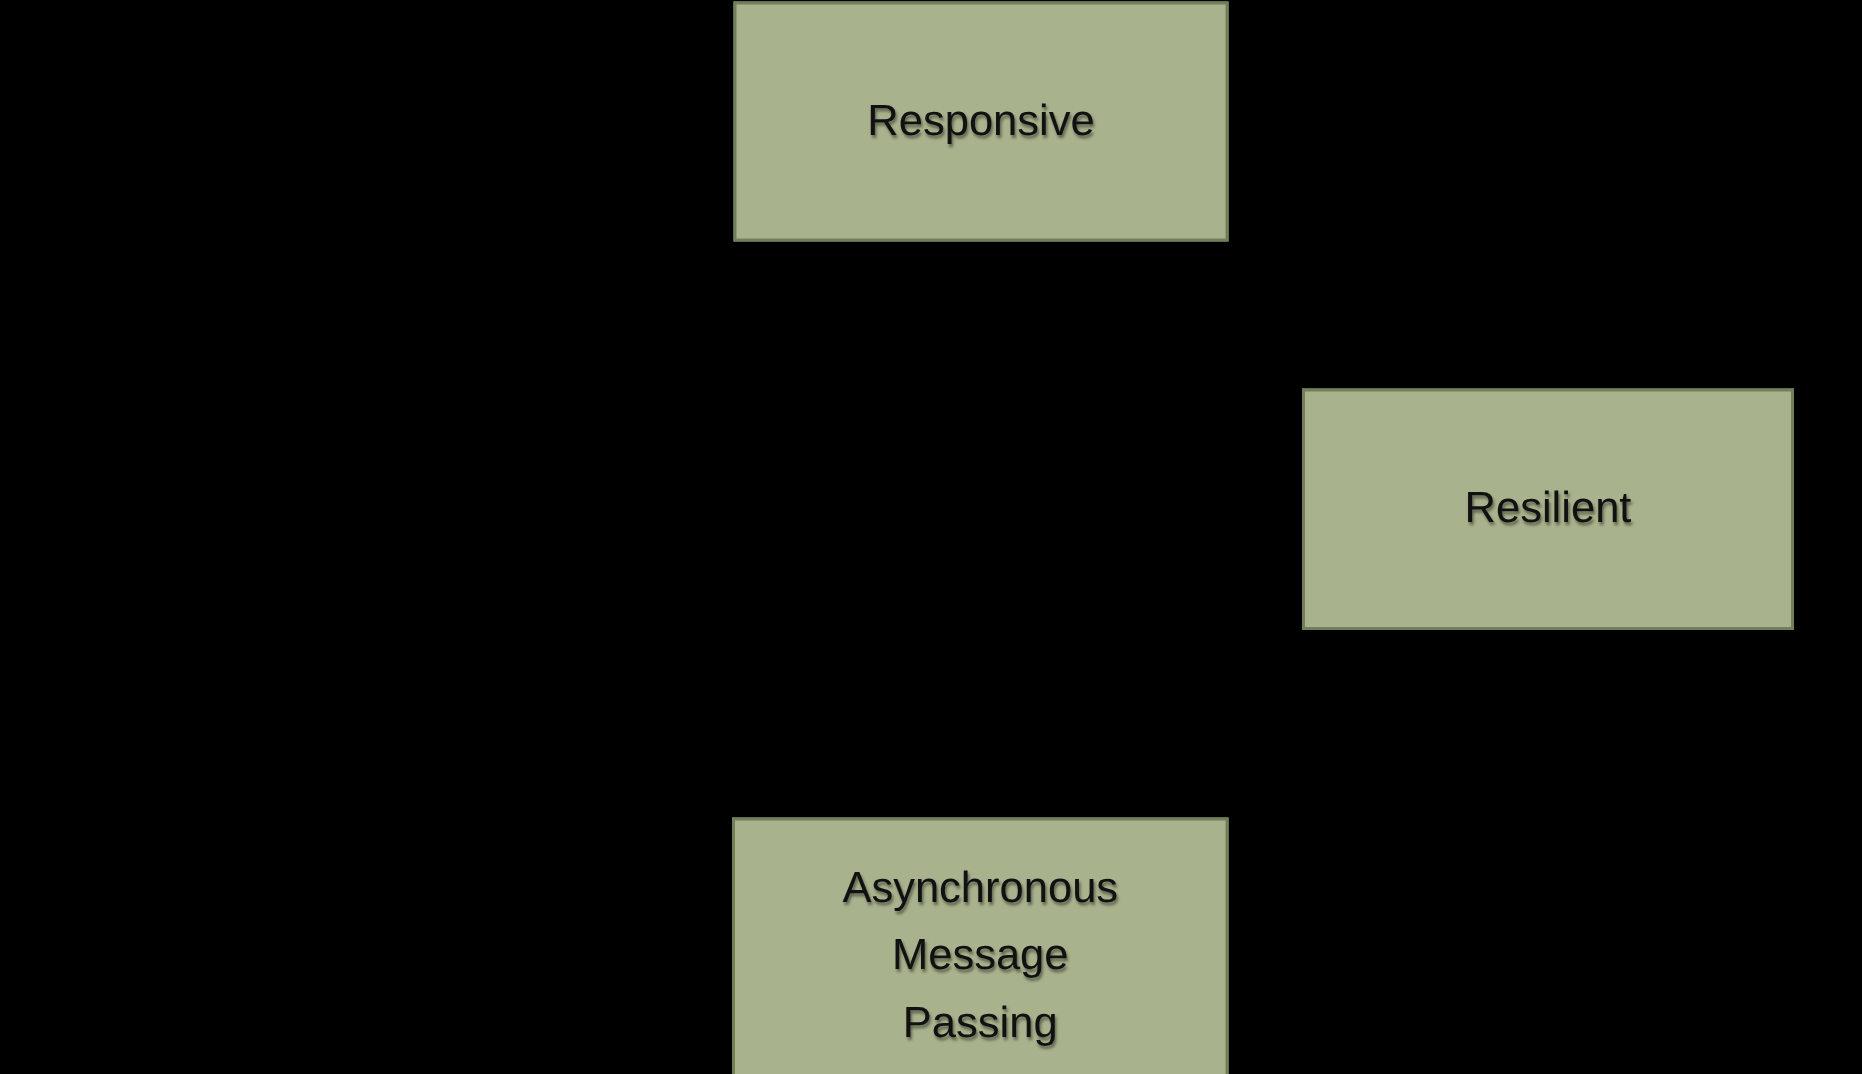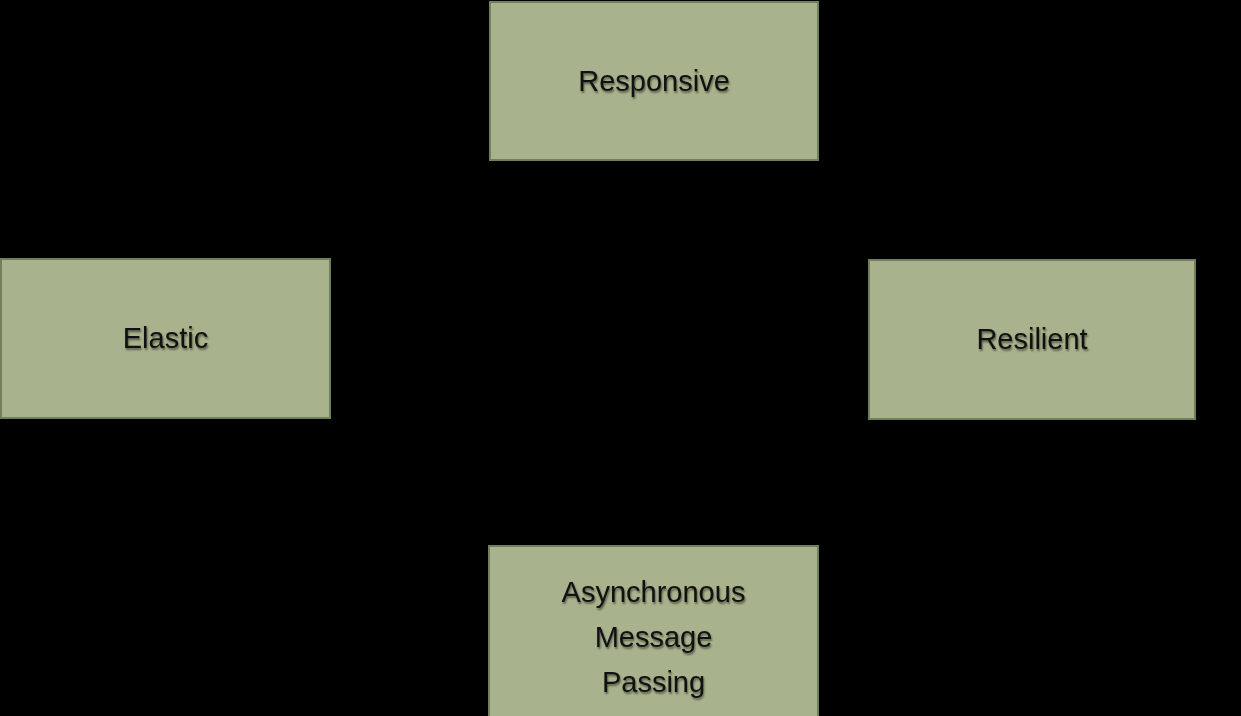--- a/index.html
+++ b/index.html
@@ -62,23 +62,20 @@
       <path d="M325,338.5 L918,338.5"></path>
       <path d="M164,414 L164,625 L493,625"></path>
       <path d="M1077,415 L1077,625 L814,625"></path>
     </g>
   </svg>
 
   <div class="node node-responsive">
     <span class="node-label">Responsive</span>
   </div>
 
-  <div class="node node-elastic">
-    <span class="node-label">Elastic</span>
-  </div>
 
   <div class="node node-resilient">
     <span class="node-label">Resilient</span>
   </div>
 
   <div class="node node-async">
     <span class="node-label">Asynchronous
 Message
 Passing</span>
   </div>

